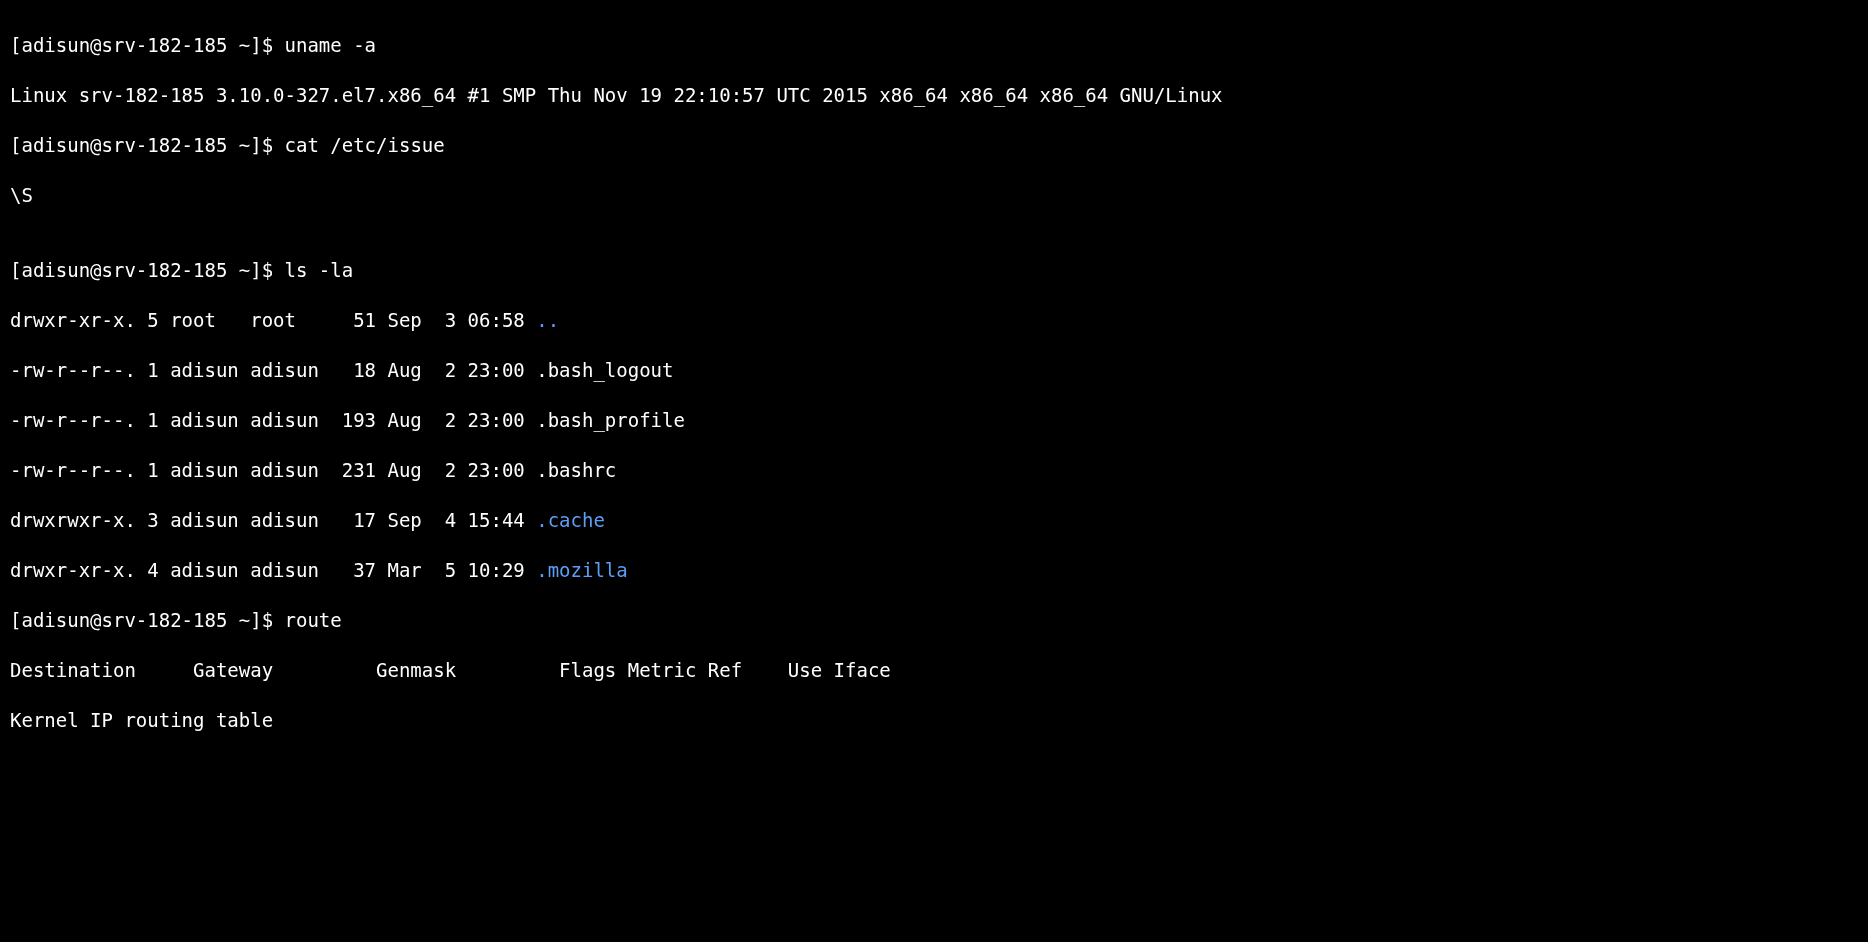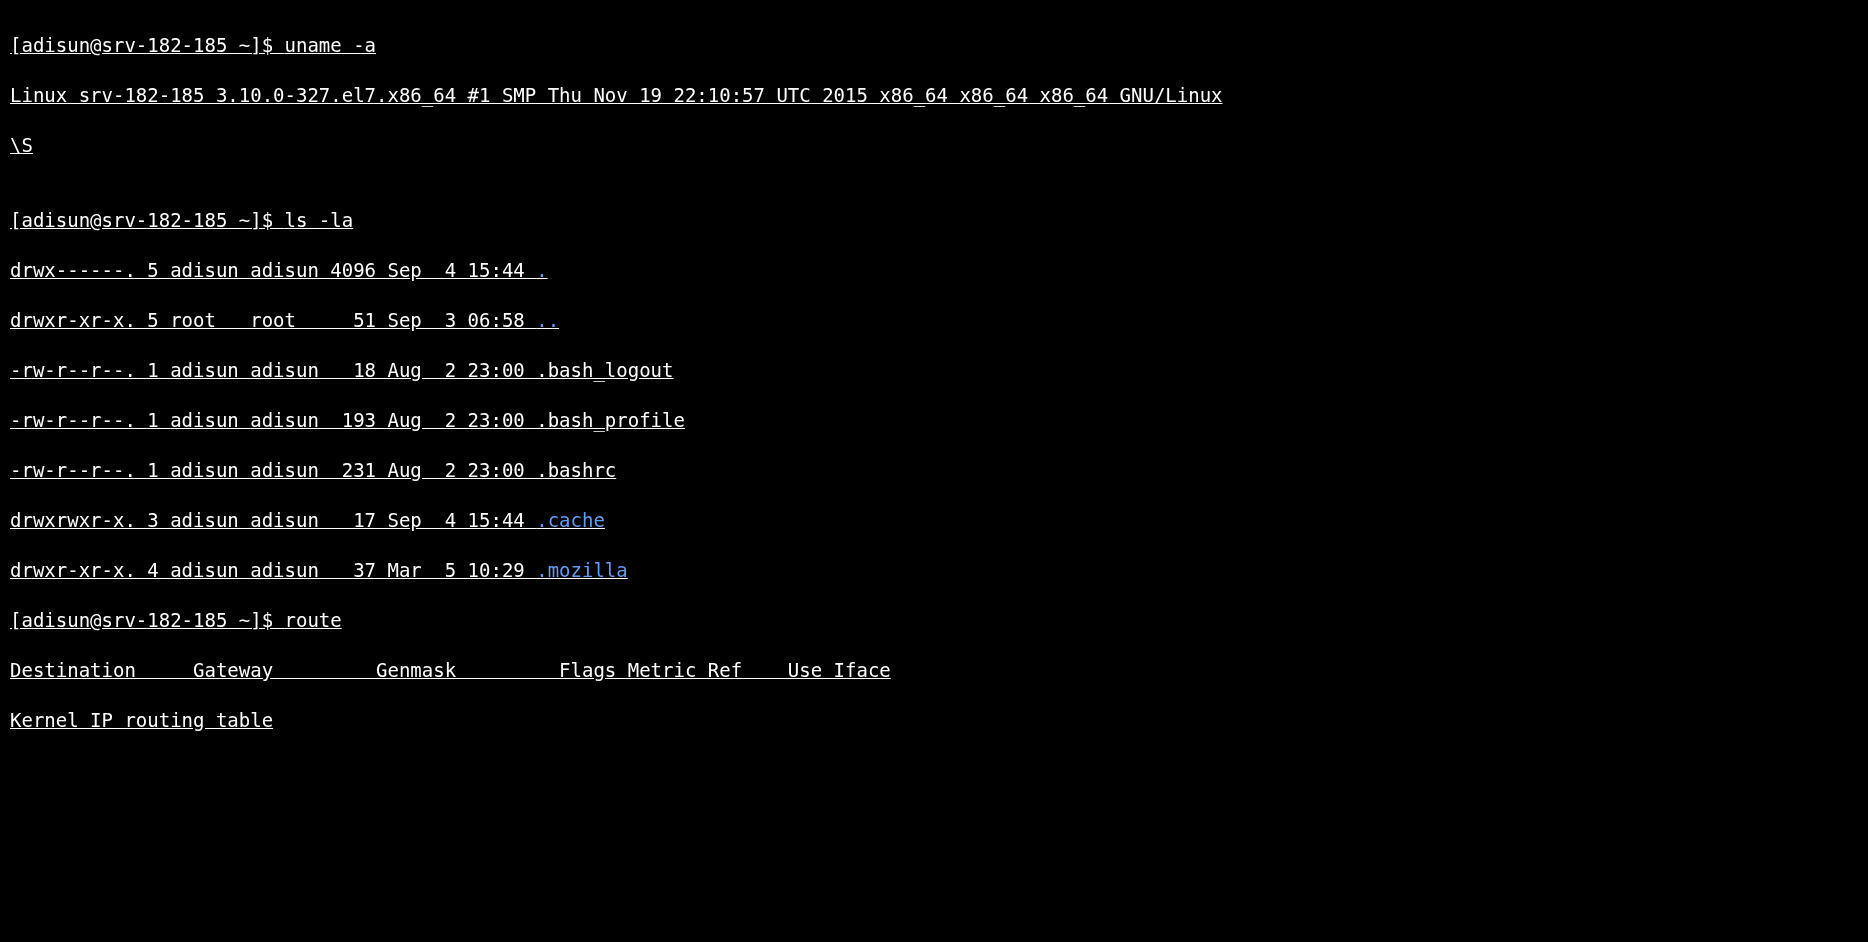--- a/index.html
+++ b/index.html
@@ -18,33 +18,32 @@
       height: 942px;
       overflow: hidden;
       font-weight: 500;
     }
     .terminal {
       white-space: pre;
     }
     .dir-color { color: #5c9ef8; }
     .line {
       display: block;
-      text-decoration: underline;
     }
   </style>
 </head>
 <body>
 
 <div class="terminal">
 <span class="line"><span>[adisun@srv-182-185 ~]$ </span><span>uname -a</span></span>
 <span class="line">Linux srv-182-185 3.10.0-327.el7.x86_64 #1 SMP Thu Nov 19 22:10:57 UTC 2015 x86_64 x86_64 x86_64 GNU/Linux</span>
+<span class="line"><span>[adisun@srv-182-185 ~]$ </span><span>cat /etc/issue</span></span>
 <span class="line">\S</span>
 <span class="line"></span>
 <span class="line"><span>[adisun@srv-182-185 ~]$ </span><span>ls -la</span></span>
-<span class="line"><span>drwx------. 5 adisun adisun 4096 Sep  4 15:44 </span><span class="dir-color">.</span></span>
 <span class="line"><span>drwxr-xr-x. 5 root   root     51 Sep  3 06:58 </span><span class="dir-color">..</span></span>
 <span class="line">-rw-r--r--. 1 adisun adisun   18 Aug  2 23:00 .bash_logout</span>
 <span class="line">-rw-r--r--. 1 adisun adisun  193 Aug  2 23:00 .bash_profile</span>
 <span class="line">-rw-r--r--. 1 adisun adisun  231 Aug  2 23:00 .bashrc</span>
 <span class="line"><span>drwxrwxr-x. 3 adisun adisun   17 Sep  4 15:44 </span><span class="dir-color">.cache</span></span>
 <span class="line"><span>drwxr-xr-x. 4 adisun adisun   37 Mar  5 10:29 </span><span class="dir-color">.mozilla</span></span>
 <span class="line"><span>[adisun@srv-182-185 ~]$ </span><span>route</span></span>
 <span class="line">Destination     Gateway         Genmask         Flags Metric Ref    Use Iface</span>
 <span class="line">Kernel IP routing table</span>
 

